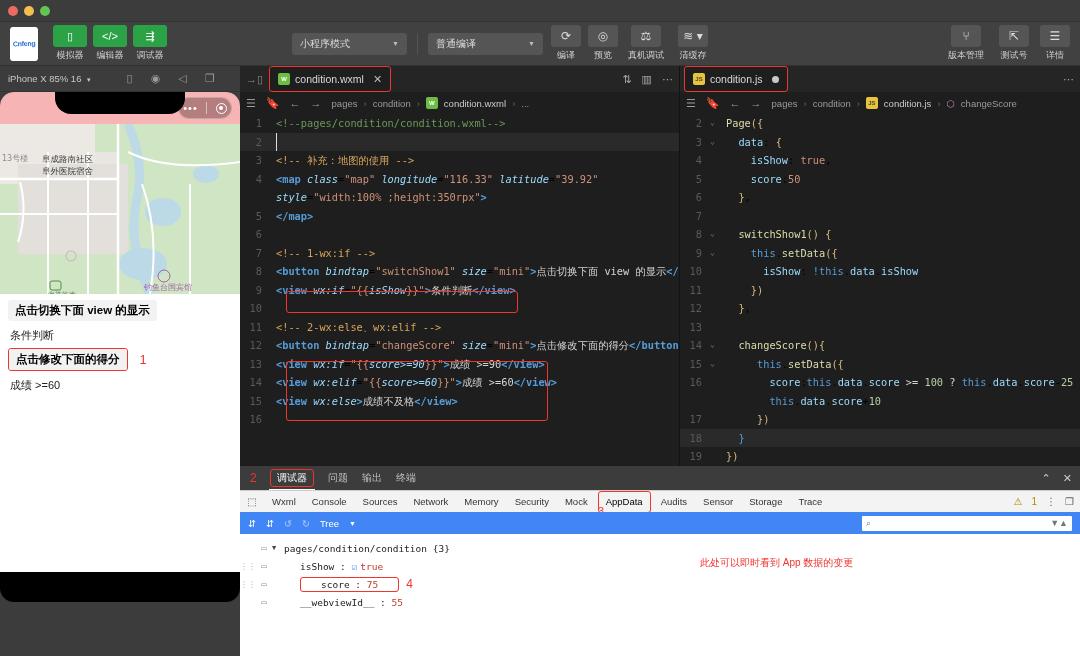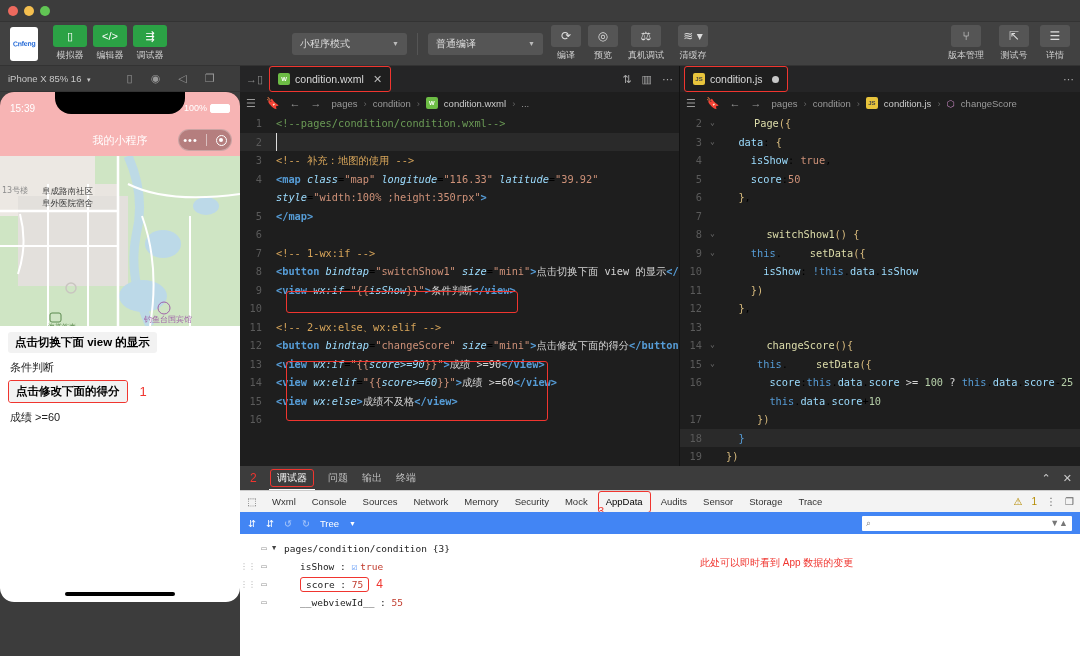--- a/index.html
+++ b/index.html
@@ -165,21 +165,21 @@
   .c-com { color: #6a9955; }
   .c-com2 { color: #d7a55a; }
   .c-tag { color: #569cd6; font-weight: bold; }
   .c-attr { color: #9cdcfe; font-style: italic; }
   .c-str { color: #ce9178; }
   .c-txt { color: #d4d4d4; }
   .c-num { color: #b5cea8; }
   .c-blue { color: #569cd6; }
   .c-var { color: #9cdcfe; }
   .c-yel { color: #d7ba7d; }
-  .c-org { color: #dcdcaa; margin-left: 28px; }
+  .c-org { color: #dcdcaa; }
 
   .redbox {
     position: absolute; border: 1.6px solid #f0352f; border-radius: 3px;
     pointer-events: none;
   }
 
   
   .debugger { height: 190px; background: #3c3c3c; display: flex; flex-direction: column; }
   .dbg-tabs {
     height: 24px; background: #3c3c3c; display: flex; align-items: center;
@@ -308,27 +308,20 @@
         <span class="sim-icons">
           <span>▯</span>
           <span>◉</span>
           <span>◁</span>
           <span>❐</span>
         </span>
       </div>
 
       <div class="phone">
         <div class="notch"></div>
-        <div class="statusbar">
-          <span>15:39</span>
-          <span class="batt">
-            <span>100%</span>
-            <span class="batt-box"></span>
-          </span>
-        </div>
         <div class="navbar">
           <span>我的小程序</span>
           <span class="caps">
             <span class="dots">•••</span>
             <span class="divn"></span>
             <span class="circ">
                 <i></i>
               </span>
           </span>
         </div>
@@ -557,21 +550,21 @@
               <span style="width:28px"></span>
               <span>isShow</span>
               <span>&nbsp;:&nbsp;</span>
               <span style="color:#4285f4">☑</span>
               <span class="v-red" style="margin-left:3px">true</span>
             </div>
             <div class="tr">
               <span class="grip">⋮⋮</span>
               <span class="chk">▭</span>
               <span style="width:28px"></span>
-              <span class="hl-red" style="padding:1px 5px">
+              <span class="hl-red" style="padding:1px 20px">
                 <span>score</span><span>&nbsp;:&nbsp;</span><span class="v-red">75</span>
               </span>
               <span style="color:#f0352f;font-size:12px;margin-left:7px;font-family:'Liberation Sans',sans-serif">4</span>
             </div>
             <div class="tr">
               <span class="grip"></span>
               <span class="chk">▭</span>
               <span style="width:28px"></span>
               <span>__webviewId__</span>
               <span>&nbsp;:&nbsp;</span>

